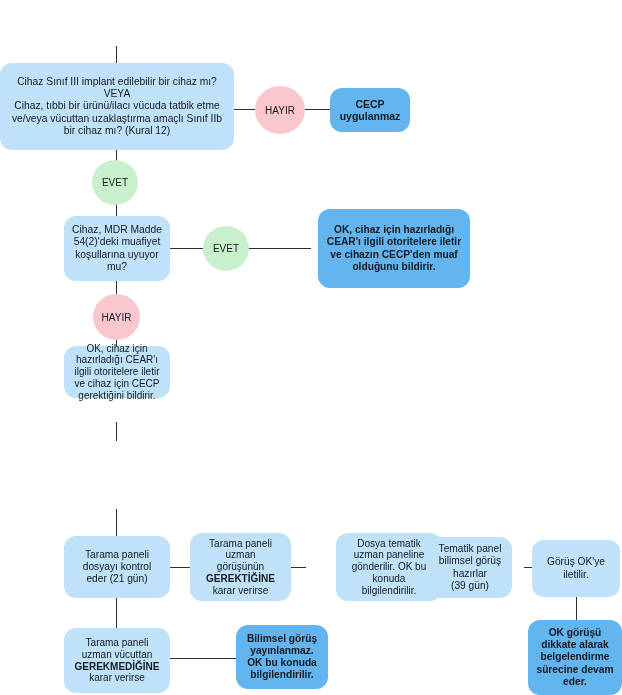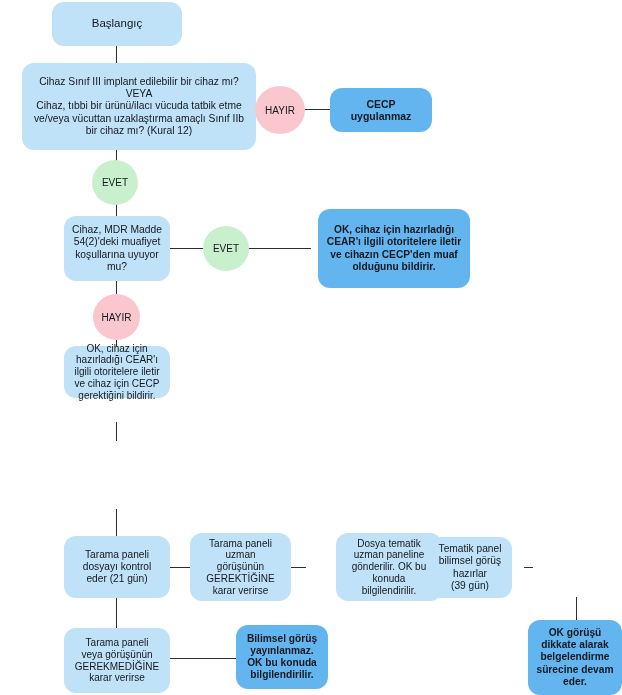--- a/index.html
+++ b/index.html
@@ -78,54 +78,55 @@
     <div class="edge v" style="left: 116px; top: 338px; height: 10px; background: rgb(43, 47, 54);"></div>
     <div class="edge v" style="left: 116px; top: 422px; height: 19px; background: rgb(43, 47, 54);"></div>
     <div class="edge v" style="left: 116px; top: 509px; height: 28px; background: rgb(43, 47, 54);"></div>
     <div class="edge h" style="left: 170px; top: 567px; width: 21px; background: rgb(43, 47, 54);"></div>
     <div class="edge h" style="left: 291px; top: 567px; width: 15px; background: rgb(43, 47, 54);"></div>
     <div class="edge h" style="left: 411px; top: 567px; width: 18px; background: rgb(43, 47, 54);"></div>
     <div class="edge h" style="left: 524px; top: 567px; width: 9px; background: rgb(43, 47, 54);"></div>
     <div class="edge v" style="left: 116px; top: 598px; height: 31px; background: rgb(43, 47, 54);"></div>
     <div class="edge h" style="left: 170px; top: 658px; width: 67px; background: rgb(43, 47, 54);"></div>
     <div class="edge v" style="left: 576px; top: 597px; height: 24px; background: rgb(43, 47, 54);"></div>
-    <div class="node light" style="left: 52px; top: 2px; width: 130px; height: 44px; font-size: 11.5px; background: rgb(191, 226, 248); color: rgb(20, 24, 31);">Başlangıç</div>
-    <div class="node light" style="left: 0px; top: 63px; width: 234px; height: 87px; font-size: 10.3px; background: rgb(191, 226, 248); color: rgb(20, 24, 31); margin-left: 22px;">Cihaz Sınıf III implant edilebilir bir cihaz mı?
+    <div class="node light" style="left: 0px; top: 63px; width: 234px; height: 87px; font-size: 10.3px; background: rgb(191, 226, 248); color: rgb(20, 24, 31);">Cihaz Sınıf III implant edilebilir bir cihaz mı?
 VEYA
 Cihaz, tıbbi bir ürünü/ilacı vücuda tatbik etme
 ve/veya vücuttan uzaklaştırma amaçlı Sınıf IIb
 bir cihaz mı? (Kural 12)</div>
-    <div class="node deep" style="left: 330px; top: 88px; width: 102px; height: 44px; font-size: 10.5px; background: rgb(99, 181, 240); color: rgb(20, 24, 31);">CECP uygulanmaz</div>
+    <div class="node deep" style="left: 330px; top: 88px; width: 80px; height: 44px; font-size: 10.5px; background: rgb(99, 181, 240); color: rgb(20, 24, 31);">CECP uygulanmaz</div>
     <div class="node light" style="left: 64px; top: 216px; width: 106px; height: 65px; font-size: 10.3px; background: rgb(191, 226, 248); color: rgb(20, 24, 31);">Cihaz, MDR Madde
 54(2)'deki muafiyet
 koşullarına uyuyor
 mu?</div>
     <div class="node deep" style="left: 310px; top: 209px; width: 152px; height: 79px; font-size: 10.2px; background: rgb(99, 181, 240); color: rgb(20, 24, 31); margin-left: 8px;">OK, cihaz için hazırladığı
 CEAR'ı ilgili otoritelere iletir
 ve cihazın CECP'den muaf
 olduğunu bildirir.</div>
     <div class="node light" style="left: 64px; top: 346px; width: 106px; height: 52px; font-size: 10px; background: rgb(191, 226, 248); color: rgb(20, 24, 31);">OK, cihaz için
 hazırladığı CEAR'ı
 ilgili otoritelere iletir
 ve cihaz için CECP
 gerektiğini bildirir.</div>
     <div class="node light" style="left: 64px; top: 536px; width: 106px; height: 62px; font-size: 10.2px; background: rgb(191, 226, 248); color: rgb(20, 24, 31);">Tarama paneli
 dosyayı kontrol
 eder (21 gün)</div>
-    <div class="node light" style="left: 190px; top: 533px; width: 101px; height: 68px; font-size: 10px; background: rgb(191, 226, 248); color: rgb(20, 24, 31);"><span><span>Tarama paneli</span><br><span>uzman</span><br><span>görüşünün</span><br><span style="font-weight: normal;">GEREKTİĞİNE</span><br><span>karar verirse</span></span></div>
+    <div class="node light" style="left: 190px; top: 533px; width: 101px; height: 68px; font-size: 10px; background: rgb(191, 226, 248); color: rgb(20, 24, 31);"><span><span>Tarama paneli</span><br><span>uzman</span><br><span>görüşünün</span><br><span style="font-weight: bold;">GEREKTİĞİNE</span><br><span>karar verirse</span></span></div>
     <div class="node light" style="left: 305px; top: 533px; width: 106px; height: 68px; font-size: 10px; background: rgb(191, 226, 248); color: rgb(20, 24, 31); margin-left: 31px;">Dosya tematik
 uzman paneline
 gönderilir. OK bu
 konuda
 bilgilendirilir.</div>
     <div class="node light" style="left: 428px; top: 537px; width: 84px; height: 61px; font-size: 10.2px; background: rgb(191, 226, 248); color: rgb(20, 24, 31);">Tematik panel
 bilimsel görüş
 hazırlar
 (39 gün)</div>
-    <div class="node light" style="left: 64px; top: 628px; width: 106px; height: 65px; font-size: 10px; background: rgb(191, 226, 248); color: rgb(20, 24, 31);"><span><span>Tarama paneli</span><br><span>veya görüşünün</span><br><span style="font-weight: normal;">GEREKMEDİĞİNE</span><br><span>karar verirse</span></span></div>
+    <div class="node light" style="left: 532px; top: 540px; width: 88px; height: 57px; font-size: 10.2px; background: rgb(191, 226, 248); color: rgb(20, 24, 31);">Görüş OK'ye
+iletilir.</div>
+    <div class="node light" style="left: 64px; top: 628px; width: 106px; height: 65px; font-size: 10px; background: rgb(191, 226, 248); color: rgb(20, 24, 31);"><span><span>Tarama paneli</span><br><span>uzman vücuttan</span><br><span style="font-weight: bold;">GEREKMEDİĞİNE</span><br><span>karar verirse</span></span></div>
     <div class="node deep" style="left: 236px; top: 625px; width: 92px; height: 64px; font-size: 10.2px; background: rgb(99, 181, 240); color: rgb(20, 24, 31);">Bilimsel görüş
 yayınlanmaz.
 OK bu konuda
 bilgilendirilir.</div>
     <div class="node deep" style="left: 528px; top: 620px; width: 94px; height: 75px; font-size: 10.2px; background: rgb(99, 181, 240); color: rgb(20, 24, 31); text-align: center;">OK görüşü
 dikkate alarak
 belgelendirme
 sürecine devam
 eder.</div>
     <div class="circle no" style="left: 255px; top: 86px; width: 50px; height: 48px; font-size: 10px; background: rgb(250, 199, 206); color: rgb(20, 24, 31);">HAYIR</div>

